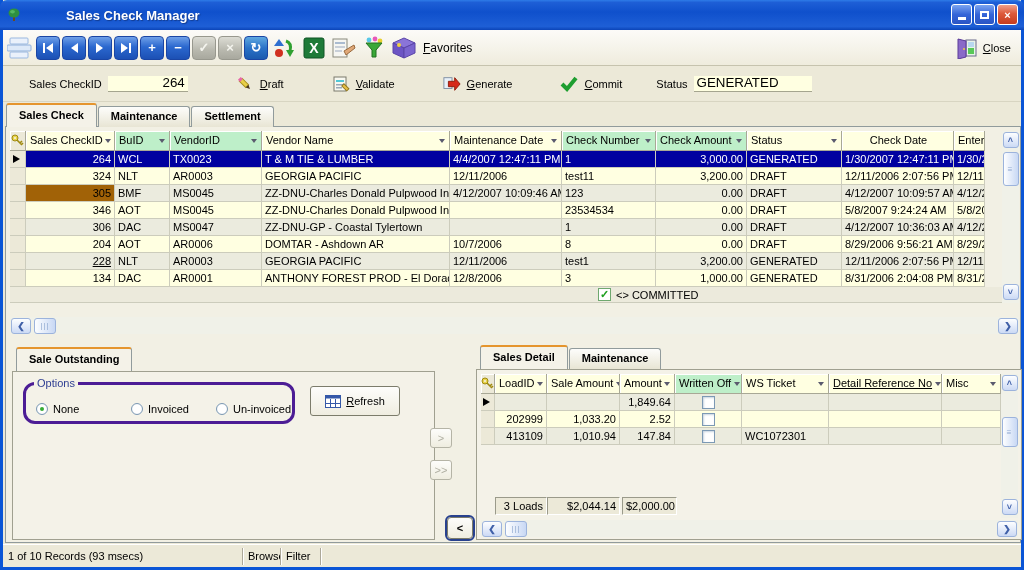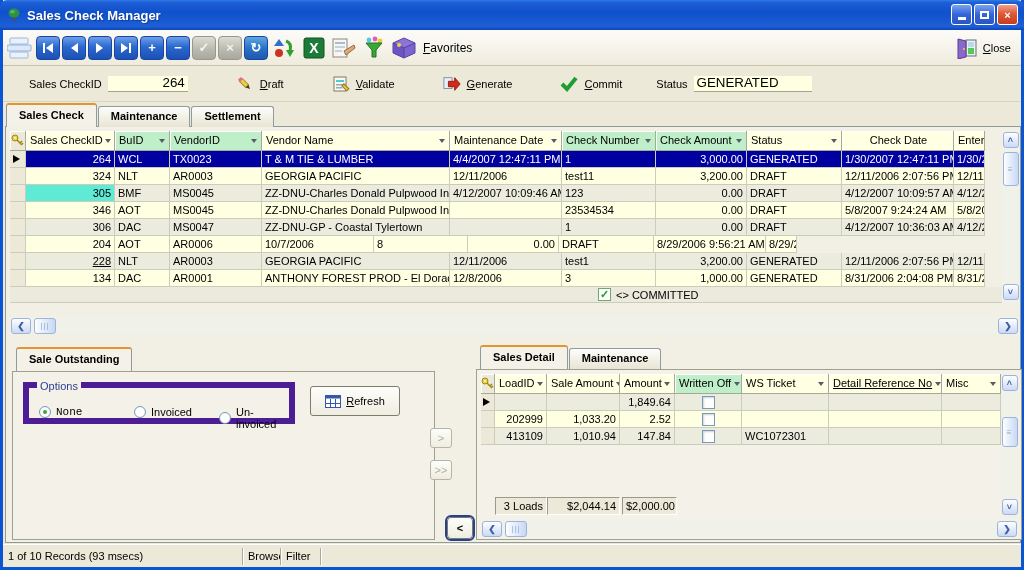--- a/index.html
+++ b/index.html
@@ -3,21 +3,21 @@
 <meta charset="utf-8">
 <style>
   * { margin:0; padding:0; box-sizing:border-box; }
   html,body { width:1024px; height:570px; overflow:hidden; }
   body { font-family:"Liberation Sans", sans-serif; font-size:11px; color:#000; background:#fff; }
 
   .window { width:1024px; height:570px; border:3px solid #0A55D6; border-top:none; background:#ECE9D8; position:relative; }
   
   .titlebar { height:30px; margin:-0px -3px 0 -3px; border-radius:7px 7px 0 0;
     background:linear-gradient(180deg,#2E7CE8 0%,#1E5FD6 8%,#0F50CC 40%,#1E5FD6 88%,#0B44B8 100%);
-    display:flex; align-items:center; padding:0 6px; position:relative; }
+    display:flex; align-items:center; padding:0 6px; position:relative;gap:39px; }
   .title-text { color:#fff; font-weight:bold; font-size:13px; margin-left:5px; text-shadow:1px 1px 1px #123B8F; }
   .tb-buttons { position:absolute; right:6px; top:4px; display:flex; gap:2px; }
   .tb-btn { width:21px; height:21px; border:1px solid #fff; border-radius:3px; color:#fff; font-size:11px; font-weight:bold;
     display:flex; align-items:center; justify-content:center;
     background:linear-gradient(180deg,#7AA4F0 0%,#3565D8 50%,#2A55C4 100%); }
   .tb-btn.close { background:linear-gradient(180deg,#F0A08A 0%,#DD5A3B 45%,#C63C1E 100%); }
   .tb-btn .maxbox { width:9px; height:8px; border:2px solid #fff; }
   .tb-btn .minbar { width:8px; height:3px; background:#fff; margin-top:8px; }
 
   
@@ -75,21 +75,21 @@
   .sb-btn { background:linear-gradient(180deg,#FDFEFF,#CCDAF5); border:1px solid #9CB3DC; border-radius:3px;
     color:#4060A8; display:flex; align-items:center; justify-content:center; font-size:9px; font-weight:bold; }
   .sb-thumb { background:linear-gradient(90deg,#FDFEFF,#C8D8F4); border:1px solid #9CB3DC; border-radius:3px;
     display:flex; align-items:center; justify-content:center; }
   .sb-grip { color:#8FA8D0; font-size:8px; letter-spacing:1px; }
   .sb-track { background:#F0F1E8; }
 
   
   .panel-tabstrip { display:flex; align-items:flex-end; padding-left:4px; height:24px; }
   .panel-box { border:1px solid #A0A090; background:#F4F2E8; }
-  .groupbox { position:absolute; border:6px solid #4c1d95; border-radius:0; }
+  .groupbox { position:absolute; border:3px solid #4c1d95; border-radius:12px; }
   .groupbox-label { position:absolute; top:-8px; left:8px; background:#F4F2E8; padding:0 3px; color:#2E3E92; }
   .radio { width:12px; height:12px; border-radius:50%; border:1px solid #7C99B4; background:radial-gradient(#fff 55%,#DDE6EE); position:relative; flex:none; }
   .radio.checked:after { content:""; position:absolute; left:3px; top:3px; width:4px; height:4px; border-radius:50%; background:#35AC35; }
   .radio-item { display:flex; align-items:center; gap:5px; position:absolute; top:18px; }
   .xp-btn { background:linear-gradient(180deg,#FDFDFB,#EFEDE0); border:1px solid #7C7C6B; border-radius:3px;
     display:flex; align-items:center; justify-content:center; gap:5px; }
   .xp-btn.disabled { color:#B0AFA2; border-color:#B5B4A6; }
   .xp-btn.focus { outline:2px solid #28418E; outline-offset:0; border-radius:4px; }
 
   .foot-box { height:18px; line-height:17px; padding:0 3px; background:#ECE9D8; border:1px solid #fff;
@@ -348,21 +348,21 @@
           <div class="g-cell" style="width: 188px; background: rgb(255, 255, 225);">GEORGIA PACIFIC</div>
           <div class="g-cell" style="width: 112px; background: rgb(255, 255, 225);">12/11/2006</div>
           <div class="g-cell" style="width: 94px; background: rgb(255, 255, 225);">test11</div>
           <div class="g-cell ta-r" style="width: 91px; background: rgb(255, 255, 225);">3,200.00</div>
           <div class="g-cell" style="width: 95px; background: rgb(255, 255, 225);">DRAFT</div>
           <div class="g-cell" style="width: 112px; background: rgb(255, 255, 225);">12/11/2006 2:07:56 PM</div>
           <div class="g-cell" style="width: 31px; background: rgb(255, 255, 225);">12/11/2</div>
         </div>
         <div class="g-row">
           <div class="g-cell ind-cell" style="width: 16px; padding: 0px;"></div>
-          <div class="g-cell ta-r" style="width: 89px; background: #5eead4;">305</div>
+          <div class="g-cell ta-r" style="width: 89px; background: #a16207;">305</div>
           <div class="g-cell" style="width: 55px; background: rgb(235, 235, 222);">BMF</div>
           <div class="g-cell" style="width: 92px; background: rgb(235, 235, 222);">MS0045</div>
           <div class="g-cell" style="width: 188px; background: rgb(235, 235, 222);">ZZ-DNU-Charles Donald Pulpwood Inc</div>
           <div class="g-cell" style="width: 112px; background: rgb(235, 235, 222);">4/12/2007 10:09:46 AM</div>
           <div class="g-cell" style="width: 94px; background: rgb(235, 235, 222);">123</div>
           <div class="g-cell ta-r" style="width: 91px; background: rgb(235, 235, 222);">0.00</div>
           <div class="g-cell" style="width: 95px; background: rgb(235, 235, 222);">DRAFT</div>
           <div class="g-cell" style="width: 112px; background: rgb(235, 235, 222);">4/12/2007 10:09:57 AM</div>
           <div class="g-cell" style="width: 31px; background: rgb(235, 235, 222);">4/12/20</div>
         </div>
@@ -390,20 +390,21 @@
           <div class="g-cell ta-r" style="width: 91px; background: rgb(235, 235, 222);">0.00</div>
           <div class="g-cell" style="width: 95px; background: rgb(235, 235, 222);">DRAFT</div>
           <div class="g-cell" style="width: 112px; background: rgb(235, 235, 222);">4/12/2007 10:36:03 AM</div>
           <div class="g-cell" style="width: 31px; background: rgb(235, 235, 222);">4/12/20</div>
         </div>
         <div class="g-row">
           <div class="g-cell ind-cell" style="width: 16px; padding: 0px;"></div>
           <div class="g-cell ta-r" style="width: 89px; background: rgb(255, 255, 225);">204</div>
           <div class="g-cell" style="width: 55px; background: rgb(255, 255, 225);">AOT</div>
           <div class="g-cell" style="width: 92px; background: rgb(255, 255, 225);">AR0006</div>
+          <div class="g-cell" style="width: 188px; background: rgb(255, 255, 225);">DOMTAR - Ashdown AR</div>
           <div class="g-cell" style="width: 112px; background: rgb(255, 255, 225);">10/7/2006</div>
           <div class="g-cell" style="width: 94px; background: rgb(255, 255, 225);">8</div>
           <div class="g-cell ta-r" style="width: 91px; background: rgb(255, 255, 225);">0.00</div>
           <div class="g-cell" style="width: 95px; background: rgb(255, 255, 225);">DRAFT</div>
           <div class="g-cell" style="width: 112px; background: rgb(255, 255, 225);">8/29/2006 9:56:21 AM</div>
           <div class="g-cell" style="width: 31px; background: rgb(255, 255, 225);">8/29/20</div>
         </div>
         <div class="g-row">
           <div class="g-cell ind-cell" style="width: 16px; padding: 0px;"></div>
           <div class="g-cell ta-r" style="width: 89px; background: rgb(235, 235, 222); text-decoration: underline;">228</div>
@@ -451,21 +452,21 @@
         </div>
       </div>
 
     <div style="position:absolute; left:6px; top:220px; width:423px; height:193px;">
       <div class="panel-tabstrip">
         <span class="tab active">Sale Outstanding</span>
       </div>
       <div class="panel-box" style="position:absolute; left:0; top:24px; right:0; bottom:0;">
         <div class="groupbox" style="left:10px; top:10px; width:272px; height:42px;">
           <span class="groupbox-label">Options</span>
-          <span class="radio-item" style="left:10px;font-family:Liberation Mono, monospace;">
+          <span class="radio-item" style="left:10px;">
             <span class="radio checked"></span>
             <span>None</span>
           </span>
           <span class="radio-item" style="left:105px;">
             <span class="radio"></span>
             <span>Invoiced</span>
           </span>
           <span class="radio-item" style="left:190px;">
             <span class="radio"></span>
             <span>Un-invoiced</span>

